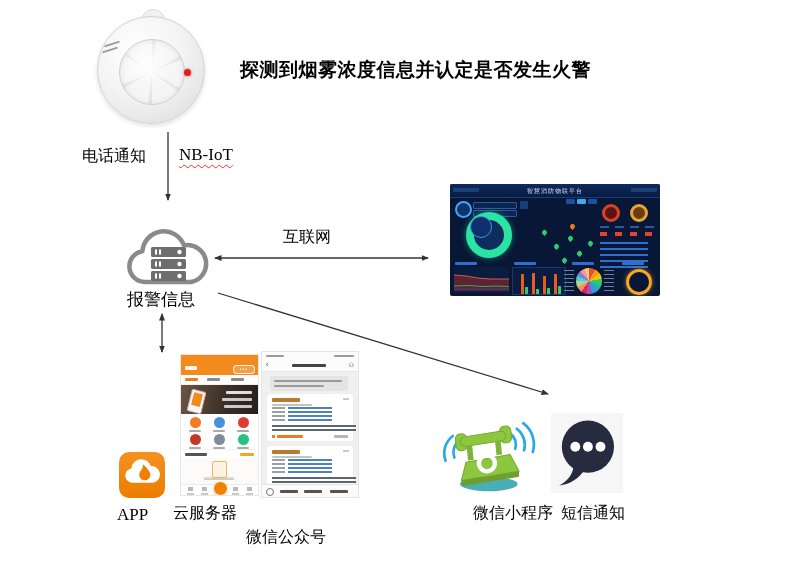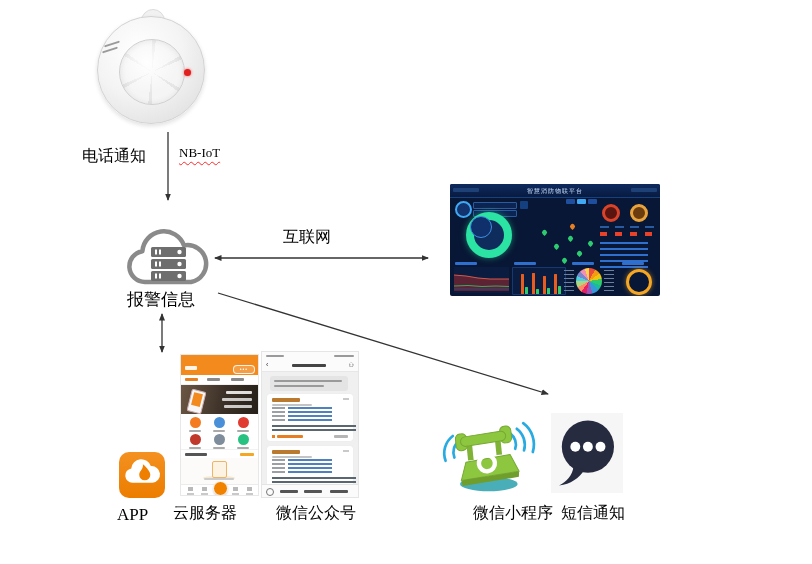--- a/index.html
+++ b/index.html
@@ -22,21 +22,21 @@
                repeating-conic-gradient(#e6e6e6 0 7deg,#f5f5f5 7deg 60deg);
              border:1px solid #d0d0d0;box-shadow:inset 0 0 6px rgba(0,0,0,.08);}
   .det-vent{left:6px;top:26px;width:16px;height:2px;background:#9a9a9a;border-radius:1px;transform:rotate(-18deg);}
   .det-vent2{left:4px;top:32px;width:16px;height:2px;background:#9a9a9a;border-radius:1px;transform:rotate(-18deg);}
   .det-led{left:86px;top:52px;width:7px;height:7px;border-radius:50%;
            background:#e01f1f;box-shadow:0 0 3px #ff5a5a;}
 
   
   #main-title{left:240px;top:57px;font-size:19px;font-weight:bold;letter-spacing:0.5px;}
   #lbl-alarm{left:82px;top:146px;font-size:16px;}
-  #lbl-nbiot{left:179px;top:145px;font-size:13px;
+  #lbl-nbiot{left:179px;top:145px;font-size:17px;
              text-decoration:underline wavy #ff2a2a;text-decoration-thickness:1px;text-underline-offset:4px;}
   #lbl-cloud{left:127px;top:288px;font-size:17px;}
   #lbl-internet{left:283px;top:227px;font-size:16px;}
   #lbl-web{left:458px;top:302px;font-size:17px;}
   .bot-lab{top:503px;font-size:16px;}
 
   
   #cloud-icon{left:118px;top:220px;}
 
   
@@ -158,20 +158,21 @@
   <div id="detector" class="abs">
     <div class="abs det-knob"></div>
     <div class="abs det-body">
       <div class="abs det-vent"></div>
       <div class="abs det-vent2"></div>
       <div class="abs det-cover"></div>
       <div class="abs det-led"></div>
     </div>
   </div>
 
+  <div id="main-title" class="lab">探测到烟雾浓度信息并认定是否发生火警</div>
 
   <div id="lbl-alarm" class="lab">电话通知</div>
   <div id="lbl-nbiot" class="lab">NB-IoT</div>
 
   <svg id="cloud-icon" class="abs" width="96" height="72" viewBox="0 0 96 72">
     <path d="M73 62 H27 A15.5 15.5 0 0 1 24.4 31.2 A21.5 21.5 0 0 1 66 25.4 A15 15 0 1 1 73 62 Z" fill="#ffffff" stroke="#8a8a8a" stroke-width="4.5" stroke-linejoin="round"></path>
     <g>
       <rect x="33" y="27" width="35" height="10" rx="1.5" fill="#6e6e6e"></rect>
       <rect x="33" y="39" width="35" height="10" rx="1.5" fill="#6e6e6e"></rect>
       <rect x="33" y="51" width="35" height="10" rx="1.5" fill="#6e6e6e"></rect>
@@ -382,17 +383,17 @@
       <circle cx="41" cy="35" r="29" fill="#262b3f"></circle>
       <path d="M25 57 C24 67 17 74 9 78 C22 77 31 70 37 61 Z" fill="#262b3f"></path>
       <circle cx="27" cy="35" r="5.5" fill="#ffffff"></circle>
       <circle cx="41" cy="35" r="5.5" fill="#ffffff"></circle>
       <circle cx="55" cy="35" r="5.5" fill="#ffffff"></circle>
     </svg>
   </div>
 
   <div class="lab bot-lab" style="left:117px;top:505px;font-size:17px;">APP</div>
   <div class="lab bot-lab" style="left:173px;">云服务器</div>
-  <div class="lab bot-lab" style="left:276px;">微信公众号</div>
+  <div class="lab bot-lab" style="left:246px;margin-top:24px;">微信公众号</div>
   <div class="lab bot-lab" style="left:473px;">微信小程序</div>
   <div class="lab bot-lab" style="left:561px;font-family:Liberation Serif, serif;">短信通知</div>
 
 </div>
 
 </body></html>

